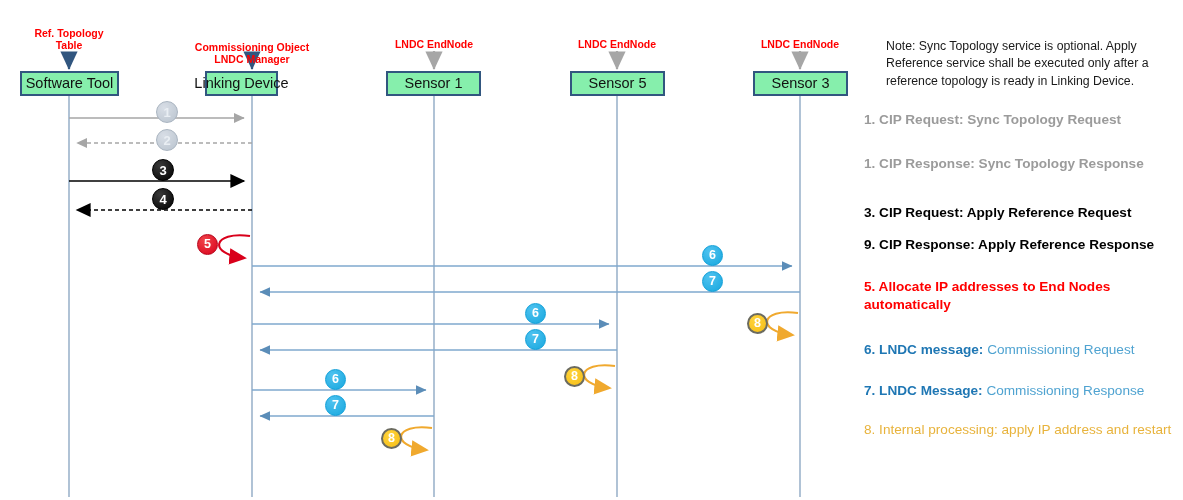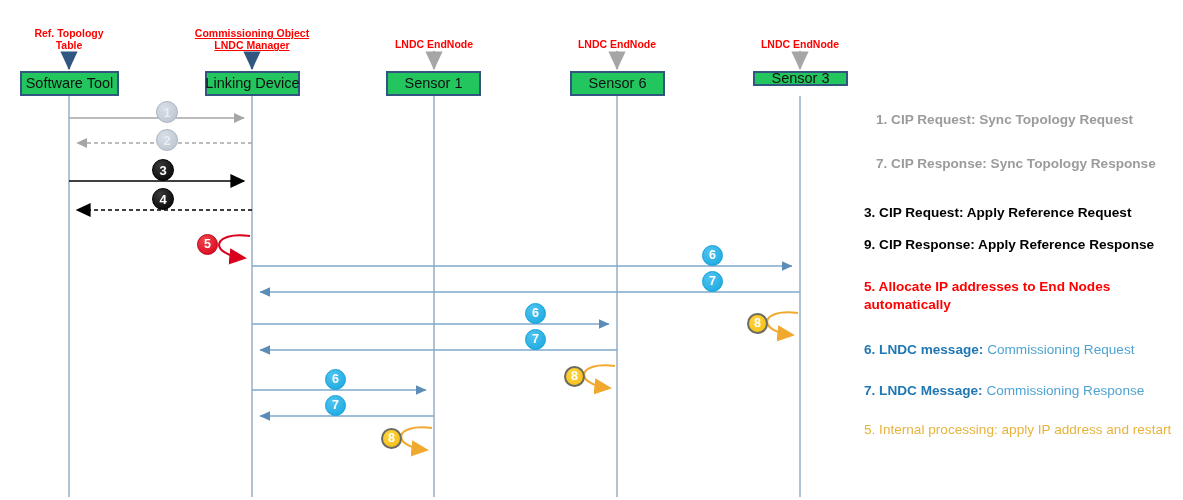--- a/index.html
+++ b/index.html
@@ -24,21 +24,21 @@
     top: 0;
     width: 1183px;
     height: 500px;
   }
 
   
   .node-box {
     position: absolute;
     box-sizing: border-box;
     border: 2px solid #31567F;
-    background: #22c55e;
+    background: #86efac;
     color: #111111;
     font-size: 14.5px;
     line-height: 1;
     text-align: center;
     display: flex;
     align-items: center;
     justify-content: center;
     white-space: nowrap;
     z-index: 5;
   }
@@ -107,21 +107,21 @@
   }
   .legend-item {
     position: absolute;
     left: 864px;
     width: 318px;
     font-size: 13.6px;
     line-height: 1.34;
   }
   .legend-item .lead { font-weight: bold; }
   .legend-item .tail { font-weight: normal; }
-  .lg-grey  .lead { color: #9b9b9b; margin-left: 12px; }
+  .lg-grey  .lead { color: #9b9b9b; }
   .lg-black .lead { color: #000000; }
   .lg-red   .lead { color: #FF0000; text-align: right; }
   .lg-blue  .lead { color: #1F77B4; }
   .lg-blue  .tail { color: #4FA3D1; }
   .lg-gold  .lead { color: #E8B33C; font-weight: normal; }
 </style>
 </head>
 <body>
 
 <div id="canvas">
@@ -183,64 +183,65 @@
         <path d="M 250 236 C 212 231, 208 254, 244 258" fill="none" stroke="#D9001B" stroke-width="2.1" marker-end="url(#ah-red)"></path>
         <path d="M 798 313 C 760 308, 756 331, 792 335" fill="none" stroke="#F0A92E" stroke-width="2.1" marker-end="url(#ah-gold)"></path>
         <path d="M 615 366 C 577 361, 573 384, 609 388" fill="none" stroke="#F0A92E" stroke-width="2.1" marker-end="url(#ah-gold)"></path>
         <path d="M 432 428 C 394 423, 390 446, 426 450" fill="none" stroke="#F0A92E" stroke-width="2.1" marker-end="url(#ah-gold)"></path>
       </g>
   </svg>
 
   <div id="captions-layer">
       <div class="role-caption" style="left: -21px; width: 180px; top: 27px; color: rgb(255, 0, 0);">Ref. Topology
 Table</div>
-      <div class="role-caption" style="left: 162px; width: 180px; top: 27px; color: rgb(255, 0, 0); text-decoration: underline;">Commissioning Object
+      <div class="role-caption" style="left: 162px; width: 180px; top: 41px; color: rgb(255, 0, 0);">Commissioning Object
 LNDC Manager</div>
       <div class="role-caption" style="left: 344px; width: 180px; top: 38px; color: rgb(255, 0, 0);">LNDC EndNode</div>
       <div class="role-caption" style="left: 527px; width: 180px; top: 38px; color: rgb(255, 0, 0);">LNDC EndNode</div>
       <div class="role-caption" style="left: 710px; width: 180px; top: 38px; color: rgb(255, 0, 0);">LNDC EndNode</div>
     </div>
   <div id="boxes-layer">
       <div class="node-box" style="left: 20px; top: 71px; width: 99px; height: 25px;">
         <span>Software Tool</span>
       </div>
-      <div class="node-box" style="left: 205px; top: 71px; width: 95px; height: 25px;">
+      <div class="node-box" style="left: 205px; top: 71px; width: 73px; height: 25px;">
         <span>Linking Device</span>
       </div>
       <div class="node-box" style="left: 386px; top: 71px; width: 95px; height: 25px;">
         <span>Sensor 1</span>
       </div>
       <div class="node-box" style="left: 570px; top: 71px; width: 95px; height: 25px;">
-        <span>Sensor 6</span>
-      </div>
-      <div class="node-box" style="left: 753px; top: 71px; width: 95px; height: 15px;">
+        <span>Sensor 5</span>
+      </div>
+      <div class="node-box" style="left: 753px; top: 71px; width: 95px; height: 25px;">
         <span>Sensor 3</span>
       </div>
     </div>
   <div id="badges-layer">
       <div class="badge sz-m t-faded" style="left: 156px; top: 101px;">1</div>
       <div class="badge sz-m t-faded" style="left: 156px; top: 129px;">2</div>
       <div class="badge sz-m t-dark" style="left: 152px; top: 159px;">3</div>
       <div class="badge sz-m t-dark" style="left: 152px; top: 188px;">4</div>
       <div class="badge sz-s t-blue" style="left: 702px; top: 245px;">6</div>
       <div class="badge sz-s t-blue" style="left: 702px; top: 271px;">7</div>
       <div class="badge sz-s t-blue" style="left: 525px; top: 303px;">6</div>
       <div class="badge sz-s t-blue" style="left: 525px; top: 329px;">7</div>
       <div class="badge sz-s t-blue" style="left: 325px; top: 369px;">6</div>
       <div class="badge sz-s t-blue" style="left: 325px; top: 395px;">7</div>
       <div class="badge sz-s t-red" style="left: 197px; top: 234px;">5</div>
       <div class="badge sz-s t-gold" style="left: 747px; top: 313px;">8</div>
       <div class="badge sz-s t-gold" style="left: 564px; top: 366px;">8</div>
       <div class="badge sz-s t-gold" style="left: 381px; top: 428px;">8</div>
     </div>
 
+  <div class="note-text">Note: Sync Topology service is optional.  Apply Reference service shall be executed only after a reference topology is ready in Linking Device.</div>
   <div id="legend-layer">
       <div class="legend-item lg-grey" style="top: 111px;"><span class="lead">1. CIP Request: Sync Topology Request</span></div>
-      <div class="legend-item lg-grey" style="top: 155px;"><span class="lead">7. CIP Response: Sync Topology Response</span></div>
+      <div class="legend-item lg-grey" style="top: 155px;"><span class="lead">1. CIP Response: Sync Topology Response</span></div>
       <div class="legend-item lg-black" style="top: 204px;"><span class="lead">3. CIP Request: Apply Reference Request</span></div>
       <div class="legend-item lg-black" style="top: 236px;"><span class="lead">9. CIP Response: Apply Reference Response</span></div>
       <div class="legend-item lg-red" style="top: 278px;"><span class="lead">5. Allocate IP addresses to End Nodes automatically</span></div>
       <div class="legend-item lg-blue" style="top: 341px;"><span class="lead">6. LNDC message:</span><span class="tail"> Commissioning Request</span></div>
       <div class="legend-item lg-blue" style="top: 382px;"><span class="lead">7. LNDC Message:</span><span class="tail"> Commissioning Response</span></div>
-      <div class="legend-item lg-gold" style="top: 421px;"><span class="lead">5. Internal processing: apply IP address and restart</span></div>
+      <div class="legend-item lg-gold" style="top: 421px;"><span class="lead">8. Internal processing: apply IP address and restart</span></div>
     </div>
 
 </div>
 
 </body></html>

